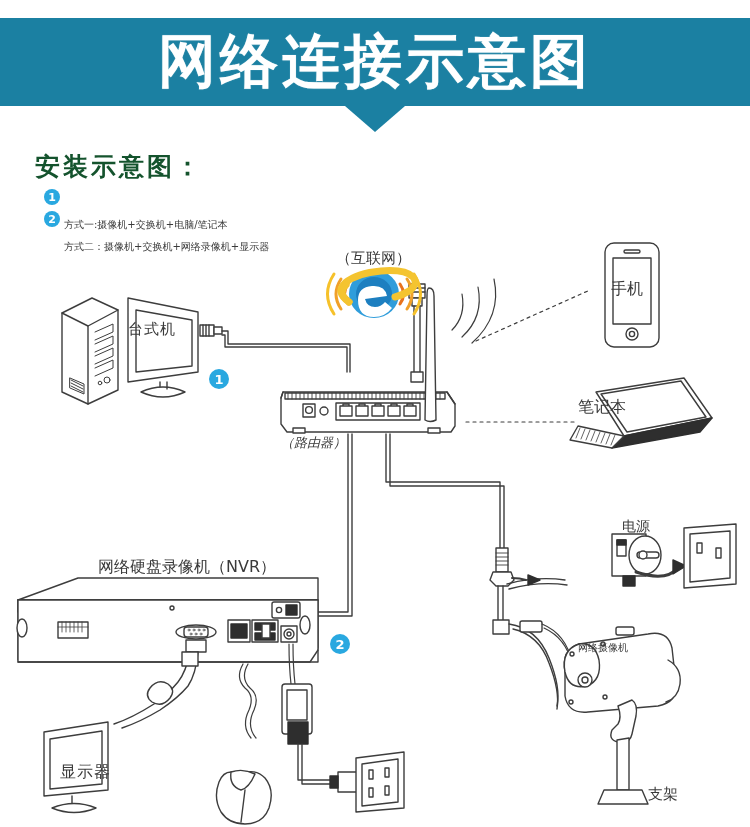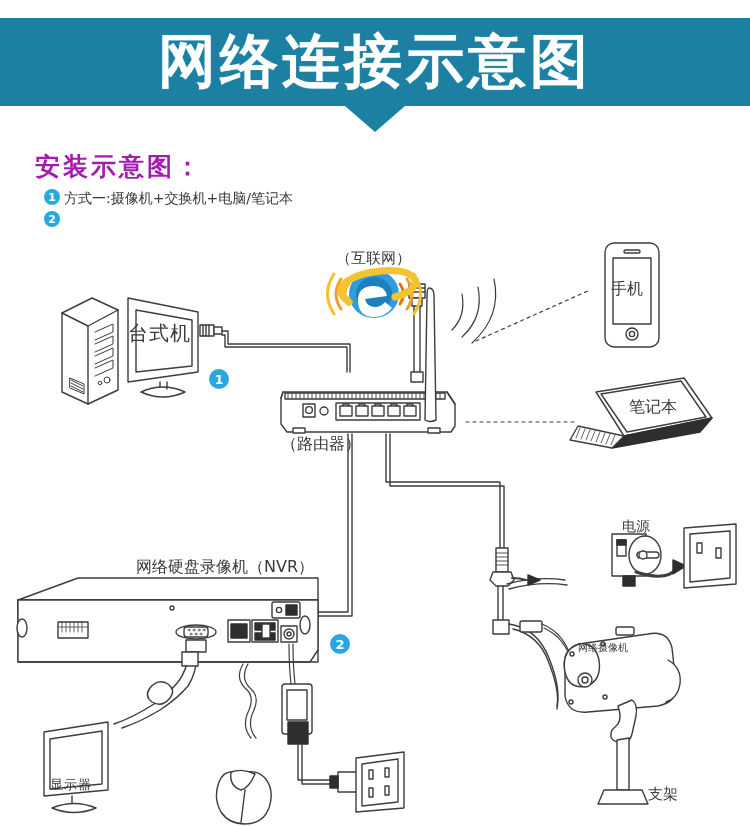--- a/index.html
+++ b/index.html
@@ -13,63 +13,64 @@
   .hdr-text{
     position:absolute;left:0;top:18px;width:750px;height:88px;
     display:flex;align-items:center;justify-content:center;
     font-size:58px;font-weight:bold;color:#ffffff;letter-spacing:4px;
     font-family:"DejaVu Sans","Liberation Sans",sans-serif;
     text-shadow:0 0 1px rgba(255,255,255,.6);
     pointer-events:none;
   }
   .txt{position:absolute;color:#3a3a3a;white-space:nowrap;
        font-family:"DejaVu Sans","Liberation Sans",sans-serif;}
-  .legend-title{left:35px;top:150px;font-size:25px;font-weight:bold;color:#a21caf;letter-spacing:3px;}
-  .legend-row{font-size:14px;color:#3a3a3a;}
+  .legend-title{left:35px;top:150px;font-size:25px;font-weight:bold;color:#14532d;letter-spacing:3px;}
+  .legend-row{font-size:10px;color:#3a3a3a;margin-top:28px;}
   .lr1{left:64px;top:190px;}
   .lr2{left:64px;top:212px;}
   .badge{
     position:absolute;border-radius:50%;
     background:#29a8e0;color:#fff;display:flex;
     align-items:center;justify-content:center;
     font-size:11px;font-weight:bold;line-height:1;
     font-family:"DejaVu Sans","Liberation Sans",sans-serif;
   }
   .badge.sm{width:16px;height:16px;font-size:11px;}
   .badge.lg{width:20px;height:20px;font-size:13px;}
   .b1{left:44px;top:189px;}
   .b2{left:44px;top:211px;}
   .b3{left:209px;top:369px;}
   .b4{left:330px;top:634px;}
   .lbl-internet{left:336px;top:249px;font-size:15px;}
   .lbl-phone{left:611px;top:279px;font-size:16px;font-family:Liberation Serif, serif;}
-  .lbl-laptop{left:629px;top:397px;font-size:16px;}
-  .lbl-router{left:281px;top:434px;font-size:16px;}
-  .lbl-desktop{left:128px;top:320px;font-size:20px;letter-spacing:1px;}
-  .lbl-nvr{left:98px;top:557px;font-size:16px;margin-left:38px;}
-  .lbl-monitor{left:50px;top:762px;font-size:13px;letter-spacing:1px;margin-top:14px;}
+  .lbl-laptop{left:578px;top:397px;font-size:16px;}
+  .lbl-router{left:281px;top:434px;font-size:13px;font-style:italic;}
+  .lbl-desktop{left:128px;top:320px;font-size:15px;letter-spacing:1px;}
+  .lbl-nvr{left:98px;top:557px;font-size:16px;}
+  .lbl-monitor{left:60px;top:762px;font-size:16px;letter-spacing:1px;}
   .lbl-power{left:622px;top:518px;font-size:14px;}
   .lbl-camera{left:578px;top:641px;font-size:10px;}
   .lbl-bracket{left:648px;top:785px;font-size:15px;}
 </style>
 </head>
 <body>
 
 <div id="stage">
 
   <svg class="layer" viewBox="0 0 750 827">
     <rect x="0" y="18" width="750" height="88" fill="#1b80a2"></rect>
     <polygon points="345,106 405,106 375,132" fill="#1b80a2"></polygon>
   </svg>
   <div class="hdr-text">网络连接示意图</div>
 
   <div class="txt legend-title">安装示意图：</div>
   <div class="badge sm b1">1</div>
   <div class="txt legend-row lr1">方式一:摄像机+交换机+电脑/笔记本</div>
   <div class="badge sm b2">2</div>
+  <div class="txt legend-row lr2">方式二：摄像机+交换机+网络录像机+显示器</div>
 
   <svg class="layer" viewBox="0 0 750 827">
     <g fill="none" stroke="#3d3d3d" stroke-width="1.4" stroke-linejoin="round" stroke-linecap="round">
 
       <g>
         <polygon points="62,313 92,298 118,310 118,390 88,404 62,392" fill="#fff"></polygon>
         <polyline points="62,313 88,326 118,310"></polyline>
         <line x1="88" y1="326" x2="88" y2="404"></line>
         <g stroke-width="1">
           <polyline points="95,332 113,324 113,332 95,340"></polyline>

